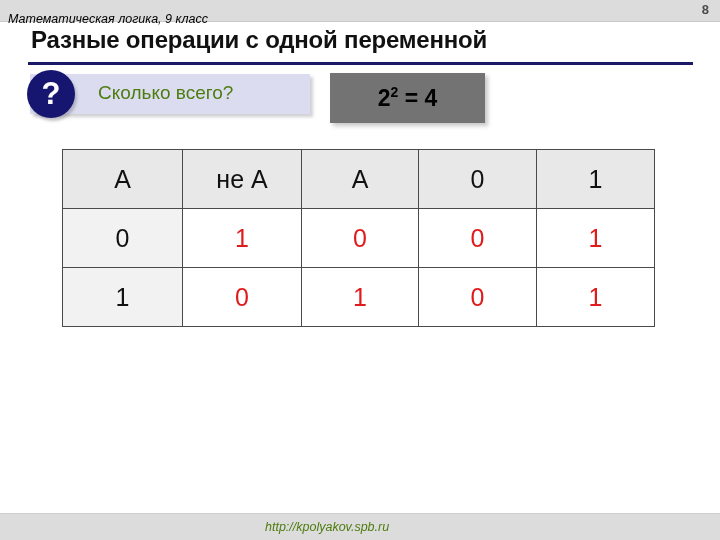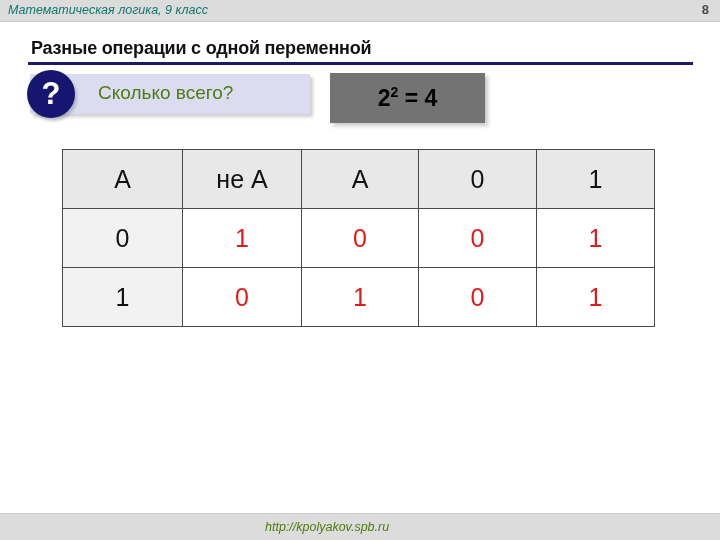--- a/index.html
+++ b/index.html
@@ -21,49 +21,48 @@
     left: 0;
     top: 0;
     width: 720px;
     height: 21px;
     background: #dcdcdc;
     border-bottom: 1px solid #c9c9c9;
   }
   .topbar-title {
     position: absolute;
     left: 8px;
-    top: 3px;
+    top: 12px;
     font-size: 12.5px;
     font-style: italic;
-    color: #0f766e;
+    color: #000000;
     font-family: "Liberation Sans", sans-serif;
     white-space: nowrap;
   }
   .topbar-page {
     position: absolute;
     right: 11px;
     top: 2px;
     font-size: 13px;
     font-weight: bold;
     color: #4a4a4a;
     font-family: "Liberation Sans", sans-serif;
   }
 
   
   .slide-title {
     position: absolute;
     left: 31px;
     top: 26px;
-    font-size: 18px;
+    font-size: 24px;
     font-weight: bold;
     color: #111111;
     letter-spacing: -0.2px;
     white-space: nowrap;
     font-family: "Liberation Sans", sans-serif;
-    margin-top: 12px;
   }
   .title-rule {
     position: absolute;
     left: 28px;
     top: 62px;
     width: 665px;
     height: 3px;
     background: #1a1a66;
   }
 

